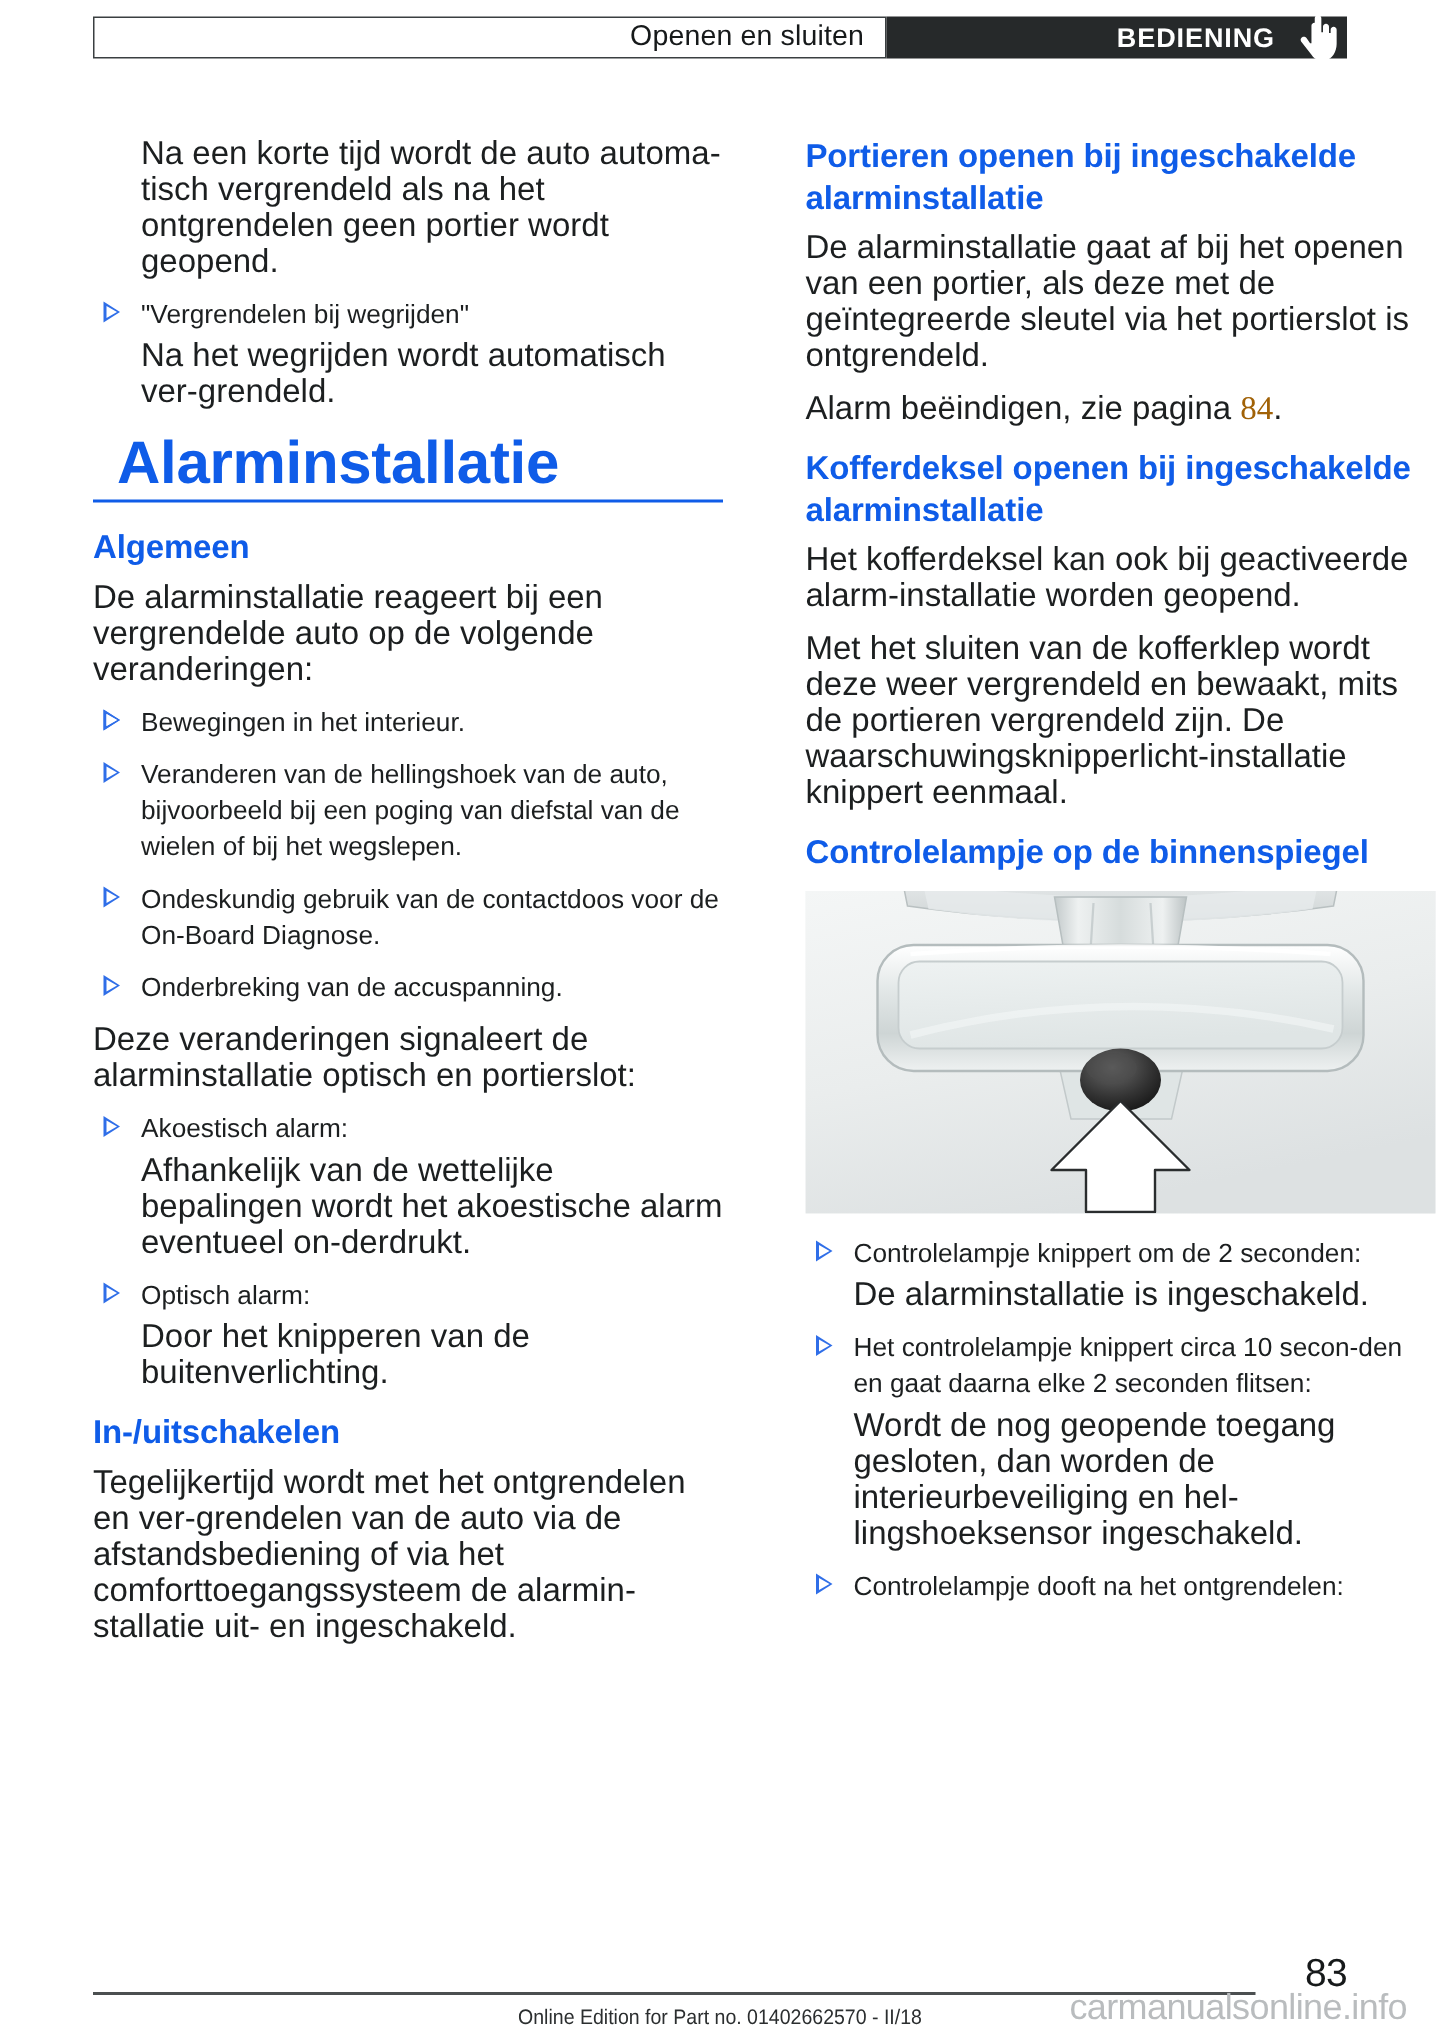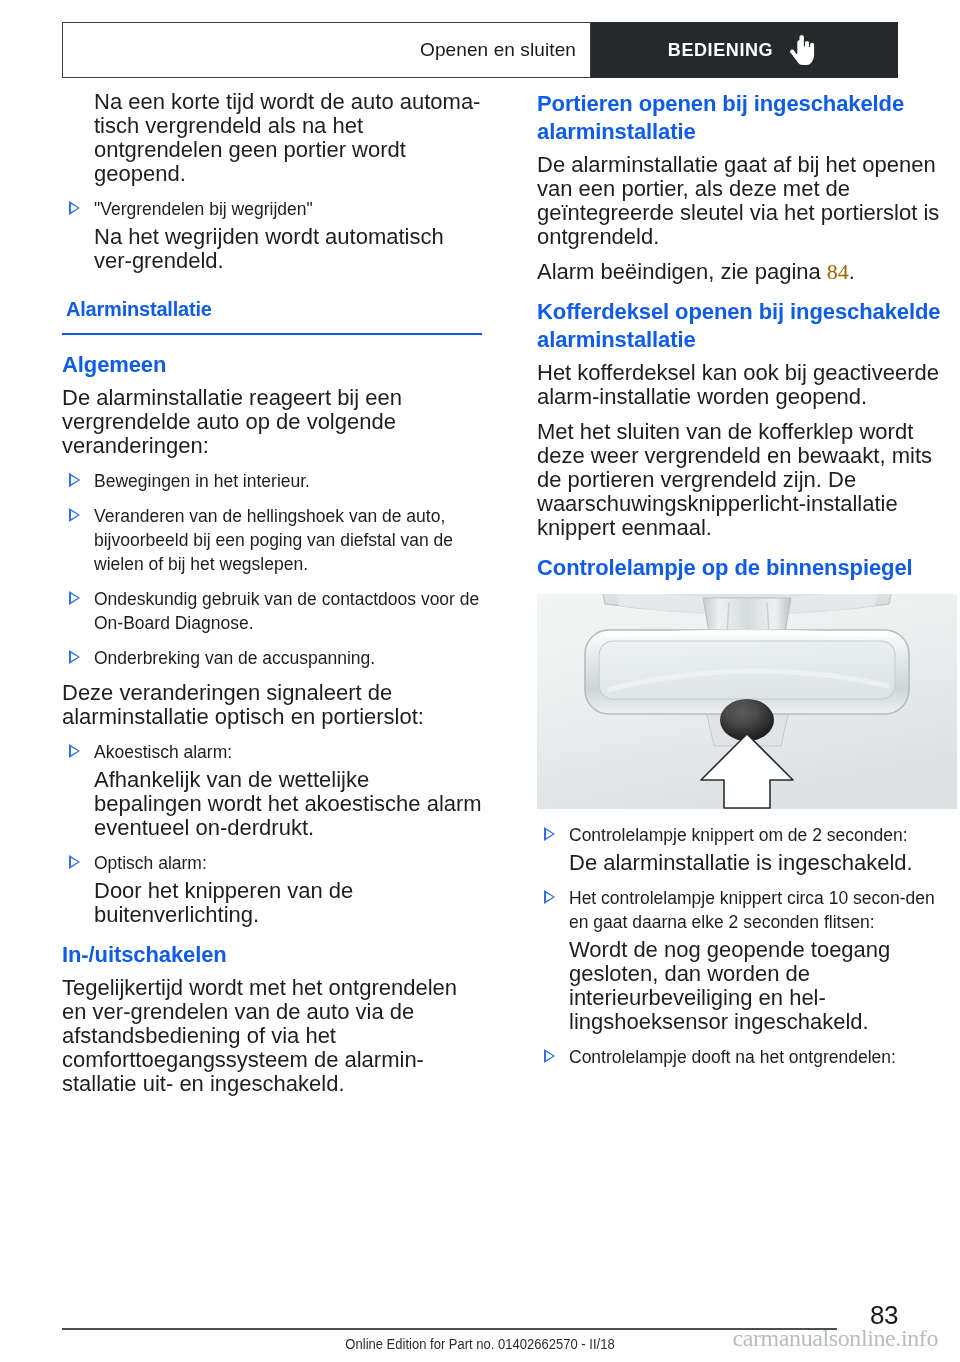--- a/index.html
+++ b/index.html
@@ -13,23 +13,23 @@
     font-family: "Liberation Sans", sans-serif;
     color: #1a1a1a;
     position: relative;
     overflow: hidden;
   }
 
   
   .page-header {
     position: absolute;
     left: 62px;
-    top: 22px;
+    top: 11px;
     width: 836px;
-    height: 56px;
+    height: 28px;
     display: flex;
     align-items: stretch;
   }
   .header-chapter-box {
     flex: 1 1 auto;
     border: 1.5px solid #3a3f41;
     background: #ffffff;
     display: flex;
     align-items: center;
     justify-content: flex-end;
@@ -39,21 +39,21 @@
   .header-chapter-text {
     font-size: 19px;
     color: #16191a;
     letter-spacing: 0.1px;
   }
   .header-section-box {
     width: 307px;
     background: #26292a;
     display: flex;
     align-items: center;
-    justify-content: center;
+    justify-content: flex-end;
     box-sizing: border-box;
     padding-right: 6px;
     position: relative;
   }
   .header-section-text {
     font-size: 18px;
     font-weight: bold;
     color: #ffffff;
     letter-spacing: 0.6px;
   }
@@ -141,22 +141,22 @@
     width: 0;
     height: 0;
     z-index: 2;
     border-top: 4.5px solid transparent;
     border-bottom: 4.5px solid transparent;
     border-left: 7px solid #ffffff;
   }
 
   
   h1.h-main {
-    margin: 18px 0 0 4px;
-    font-size: 20px;
+    margin: 18px 0 0 16px;
+    font-size: 40px;
     font-weight: bold;
     color: #0f5ce8;
     letter-spacing: -0.2px;
     line-height: 36px;
   }
   .h-main-rule {
     margin: 6px 0 16px 0;
     height: 2px;
     background: #0f5ce8;
     width: 100%;
@@ -216,21 +216,21 @@
     color: #2b2e2f;
     transform: scaleX(0.93);
   }
   .watermark {
     position: absolute;
     right: 22px;
     top: 1325px;
     font-size: 24px;
     color: #b9bcbe;
     letter-spacing: -0.4px;
-    font-family: Liberation Serif, serif;
+    font-family: Liberation Sans, sans-serif;
   }
 </style>
 </head>
 <body>
 
 <div class="page-header">
   <div class="header-chapter-box">
     <span class="header-chapter-text">Openen en sluiten</span>
   </div>
   <div class="header-section-box">

